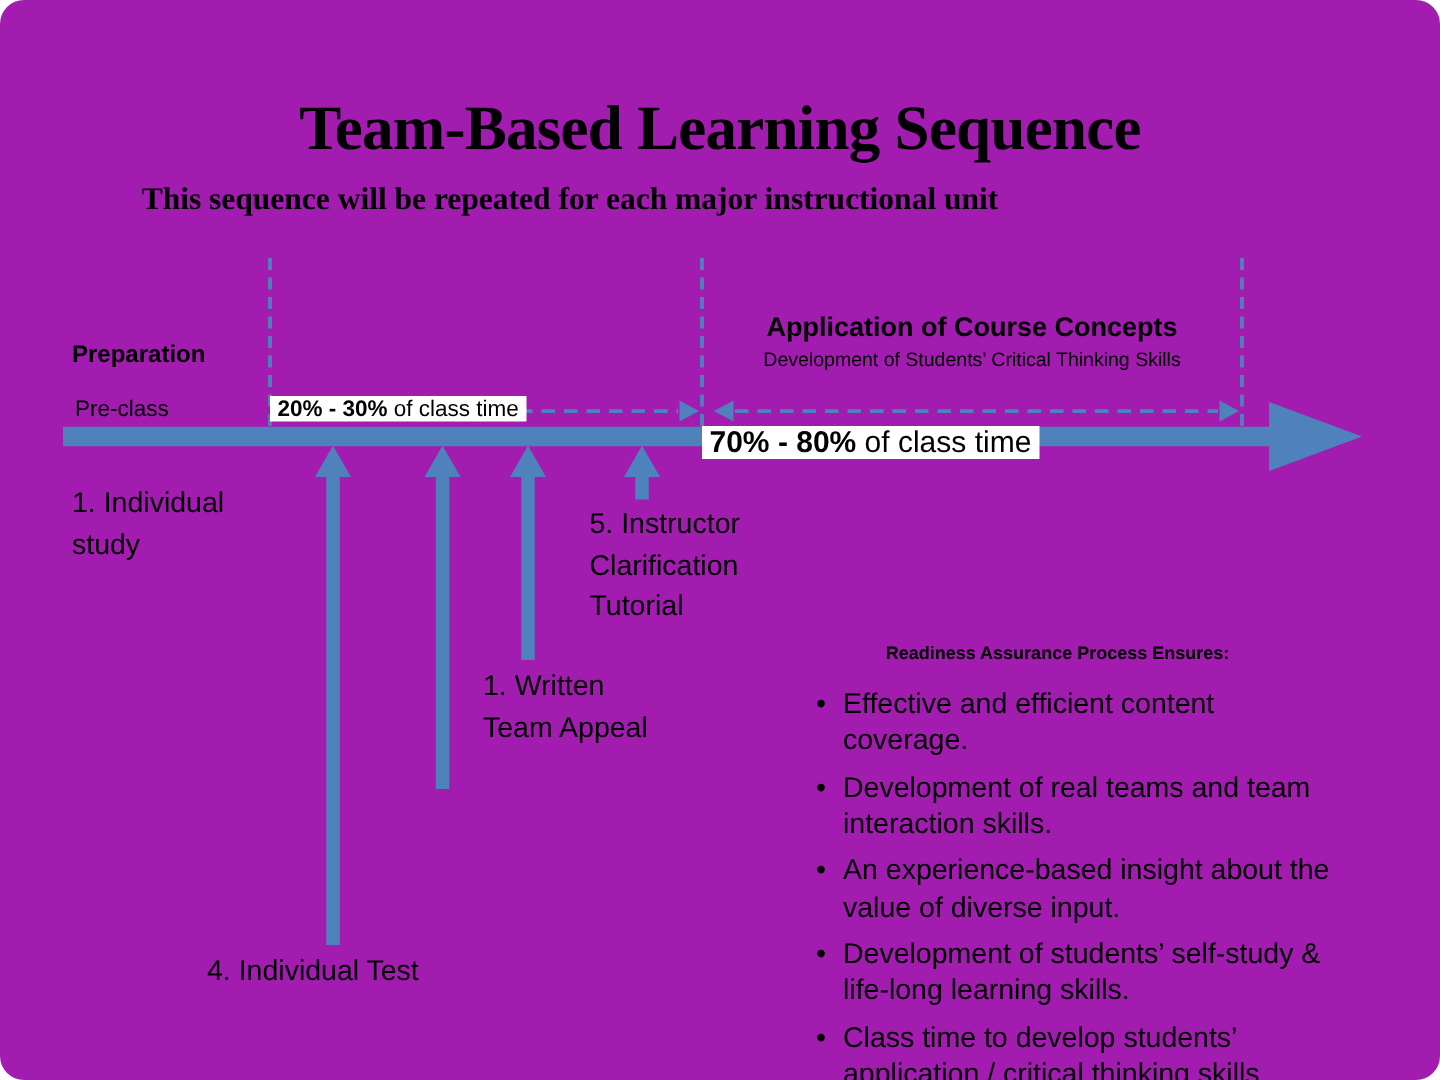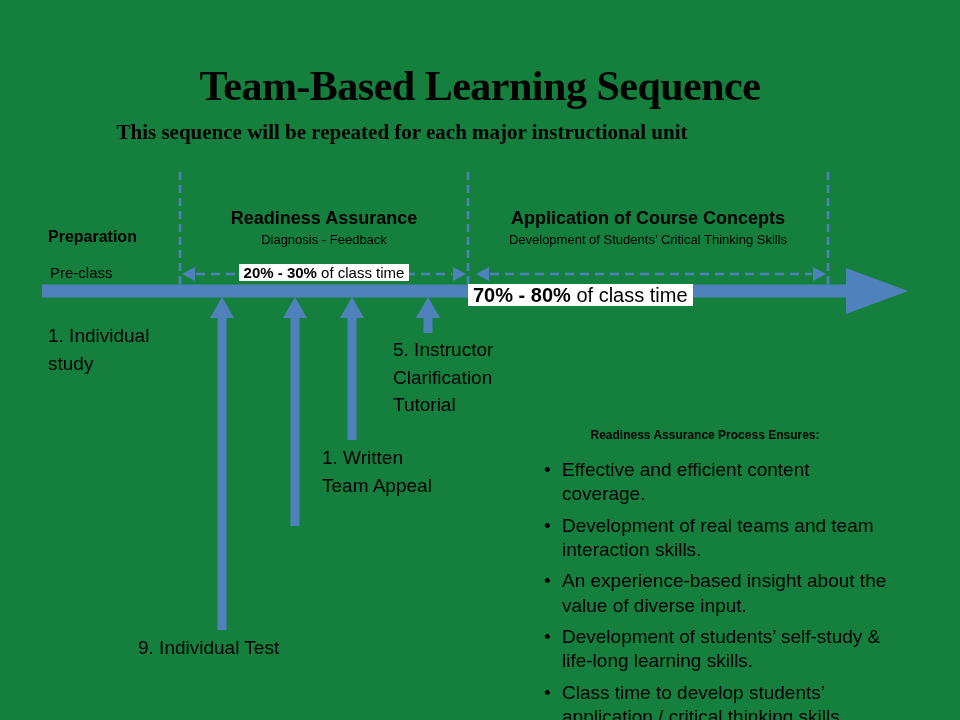--- a/index.html
+++ b/index.html
@@ -1,29 +1,29 @@
 <!DOCTYPE html>
 <html><head>
 <meta charset="utf-8">
 <style>
   * { margin:0; padding:0; box-sizing:border-box; }
   html,body { width:960px; height:720px; background:#fff; }
   body { font-family:"Liberation Sans", sans-serif; color:#000; }
-  .slide { position:relative; width:960px; height:720px; background:#15803d; overflow:hidden; }
+  .slide { position:relative; width:960px; height:720px; background:#a21caf; overflow:hidden;border-radius:16px; }
   .abs { position:absolute; }
   .serif { font-family:"Liberation Serif", serif; }
   .title { top:62px; left:0; width:960px; text-align:center; font-size:42px; font-weight:bold; letter-spacing:-0.5px; }
-  .subtitle { top:120px; left:0; width:760px; text-align:center; font-size:21px; font-weight:bold;margin-left:22px; }
+  .subtitle { top:120px; left:0; width:760px; text-align:center; font-size:21px; font-weight:bold; }
   .prep-label { left:48px; top:228px; font-size:16px; font-weight:bold; }
   .preclass-label { left:50px; top:264px; font-size:15px; }
   .sec-readiness { left:180px; top:208px; width:288px; text-align:center; }
   .sec-application { left:468px; top:208px; width:360px; text-align:center; }
   .sec-title { font-size:18px; font-weight:bold; }
   .sec-sub { font-size:13px; margin-top:3px; }
-  .time-label-1 { left:180px; top:264px; width:288px; text-align:center; font-size:15px; }
+  .time-label-1 { left:180px; top:264px; width:288px; font-size:15px; }
   .time-label-2 { left:468px; top:264px; width:360px; text-align:left; font-size:20px;margin-top:20px; }
   .time-label-1 .pill, .time-label-2 .pill { background:#fff; padding:0 5px; }
   .bold { font-weight:bold; }
   .step { font-size:19px; white-space:pre-line; line-height:1.45; }
   .step1 { left:48px; top:322px; }
   .step2 { left:138px; top:634px; }
   .step3 { left:252px; top:535px; }
   .step4 { left:322px; top:444px; }
   .step5 { left:393px; top:336px; }
   .ensures-head { left:480px; top:428px; width:450px; text-align:center; font-size:12px; font-weight:bold; }
@@ -66,40 +66,36 @@
     <line x1="428" y1="333" x2="428" y2="316" stroke="#4F81BD" stroke-width="9"></line>
     <polygon points="416,318 440,318 428,297" fill="#4F81BD"></polygon>
   </svg>
 
   <div class="abs title serif">Team-Based Learning Sequence</div>
   <div class="abs subtitle serif">This sequence will be repeated for each major instructional unit</div>
 
   <div class="abs prep-label">Preparation</div>
   <div class="abs preclass-label">Pre-class</div>
 
-  <div class="abs sec-readiness">
-    <div class="sec-title">Readiness Assurance</div>
-    <div class="sec-sub">Diagnosis - Feedback</div>
-  </div>
 
   <div class="abs sec-application">
     <div class="sec-title">Application of Course Concepts</div>
     <div class="sec-sub">Development of Students’ Critical Thinking Skills</div>
   </div>
 
   <div class="abs time-label-1">
     <span class="pill"><span class="bold">20% - 30%</span><span> of class time</span></span>
   </div>
   <div class="abs time-label-2">
     <span class="pill"><span class="bold">70% - 80%</span><span> of class time</span></span>
   </div>
 
   <div class="abs step step1">1. Individual
 study</div>
-  <div class="abs step step2">9. Individual Test</div>
+  <div class="abs step step2">4. Individual Test</div>
   <div class="abs step step4">1. Written
 Team Appeal</div>
   <div class="abs step step5">5. Instructor
 Clarification
 Tutorial</div>
 
   <div class="abs ensures-head">Readiness Assurance Process Ensures:</div>
   <ul class="abs bullets">
     <li>Effective and efficient content coverage.</li>
     <li>Development of real teams and team interaction skills.</li>

